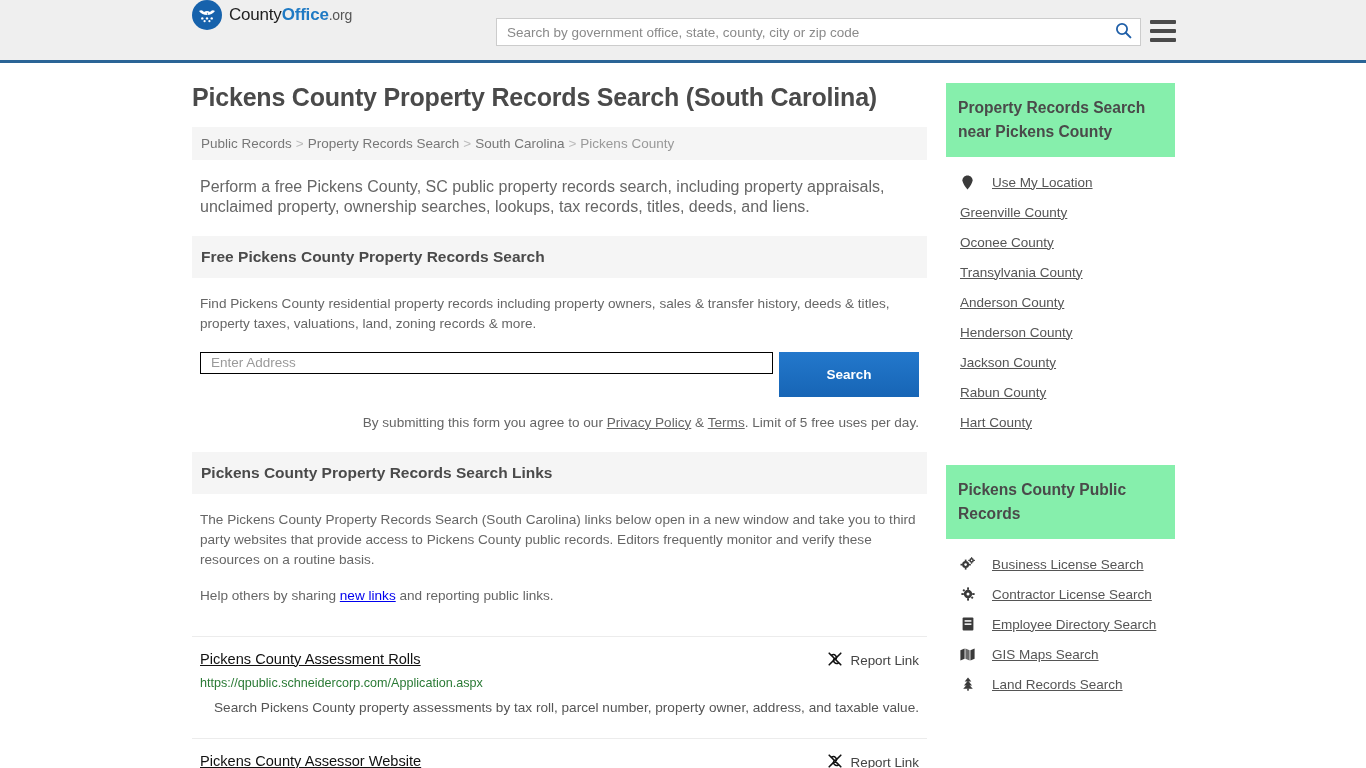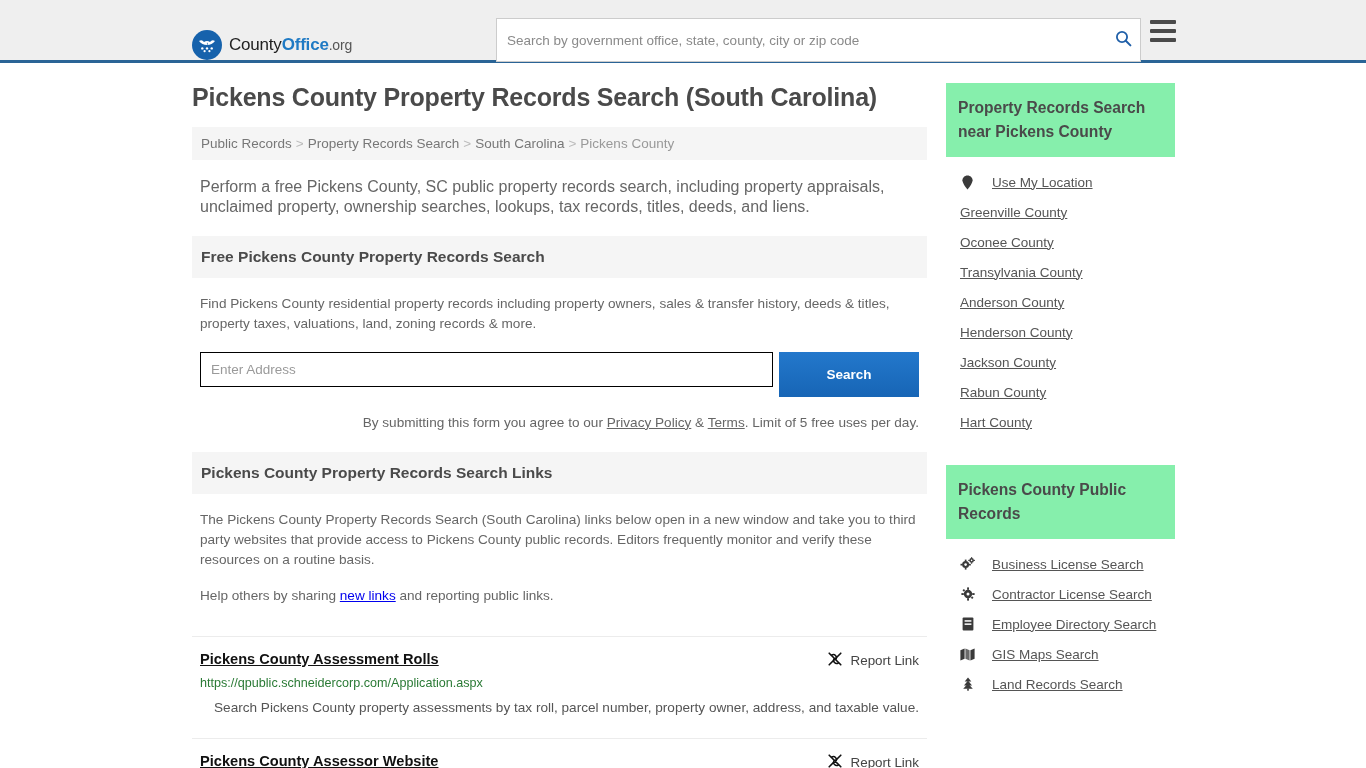--- a/index.html
+++ b/index.html
@@ -12,21 +12,21 @@
     font-family: "Liberation Sans", sans-serif;
     color: #333333;
   }
 
   
   .site-header {
     height: 63px;
     background: #efefef;
     border-bottom: 3px solid #2a6496;
     display: flex;
-    align-items: flex-end;
+    align-items: flex-start;
     position: relative;
   }
   .logo-wrap {
     display: flex;
     align-items: center;
     margin-left: 192px;
     gap: 7px;
     text-decoration: none;
   }
   .logo-mark {
@@ -43,21 +43,21 @@
   }
   .logo-text .lt-a { color: #222222; }
   .logo-text .lt-b { color: #1f7ac4; font-weight: bold; }
   .logo-text .lt-c { color: #555555; font-size: 14px; }
 
   .header-search {
     position: absolute;
     left: 496px;
     top: 18px;
     width: 645px;
-    height: 44px;
+    height: 28px;
     background: #ffffff;
     border: 1px solid #cccccc;
     display: flex;
     align-items: center;
   }
   .header-search input {
     flex: 1;
     border: 0;
     outline: none;
     height: 26px;
@@ -159,21 +159,21 @@
   }
 
   
   .addr-form {
     display: flex;
     margin-top: 18px;
     gap: 6px;
   }
   .addr-input {
     flex: 1;
-    height: 35px;
+    height: 22px;
     border: 1px solid #000000;
     padding: 0 10px;
     font-size: 13.5px;
     font-family: "Liberation Sans", sans-serif;
     outline: none;
     color: #333;
   }
   .addr-input::placeholder { color: #9a9a9a; }
   .addr-submit {
     width: 140px;
@@ -203,21 +203,21 @@
     padding-top: 14px;
   }
   .result:first-of-type { border-top: 0; padding-top: 0; }
   .result-top {
     display: flex;
     align-items: flex-start;
     justify-content: space-between;
   }
   .result-title {
     font-size: 14.6px;
-    font-weight: bold;
+    font-weight: normal;
     color: #111111;
     text-decoration: underline;
     cursor: pointer;
   }
   .report-link {
     display: flex;
     align-items: center;
     gap: 8px;
     font-size: 13.4px;
     color: #444444;

